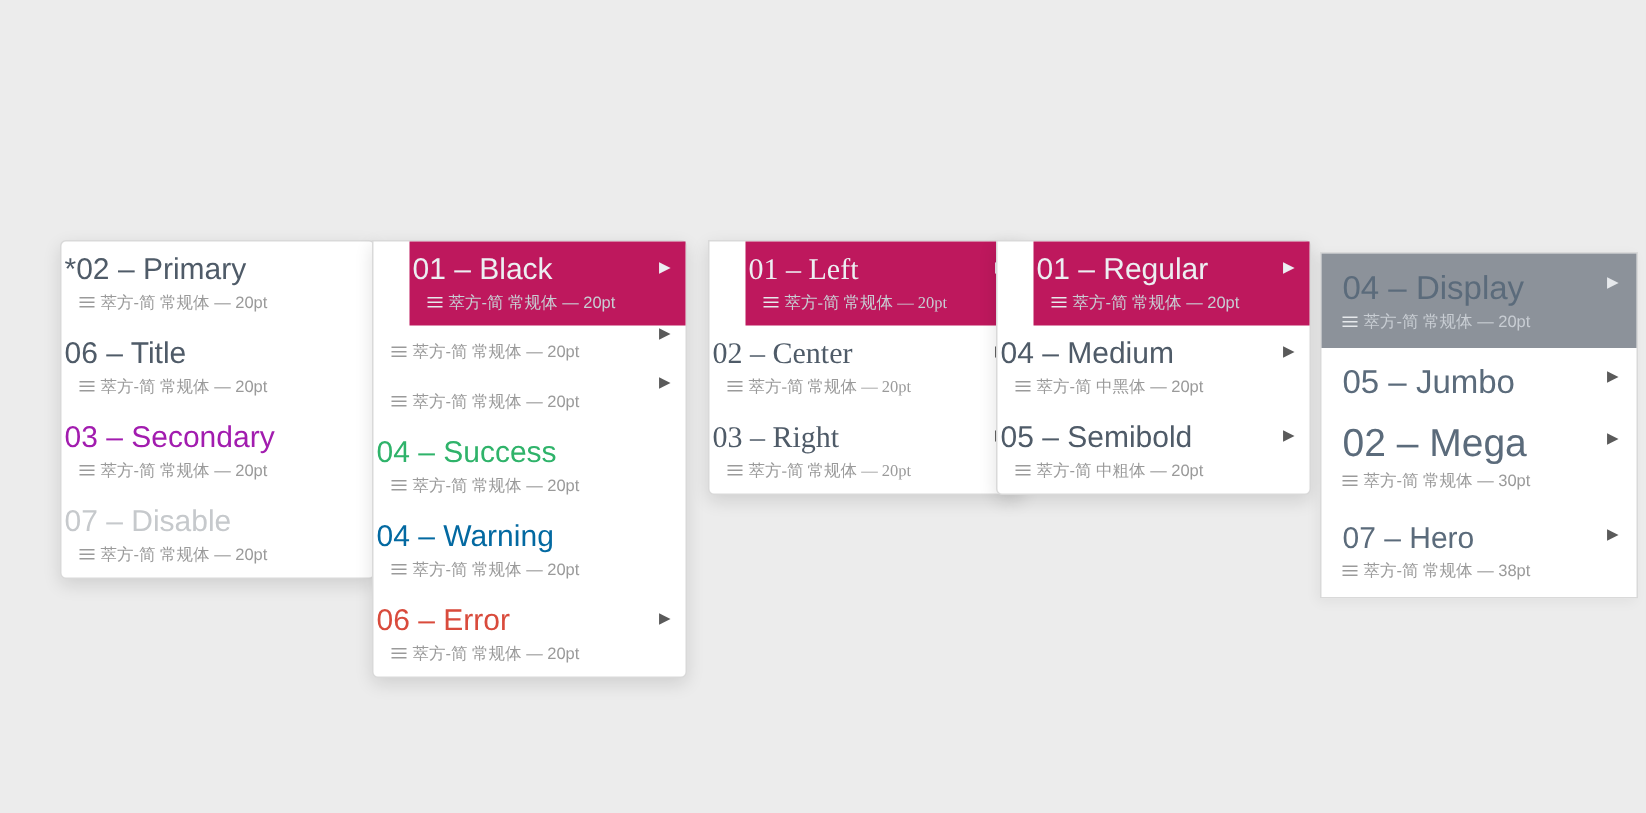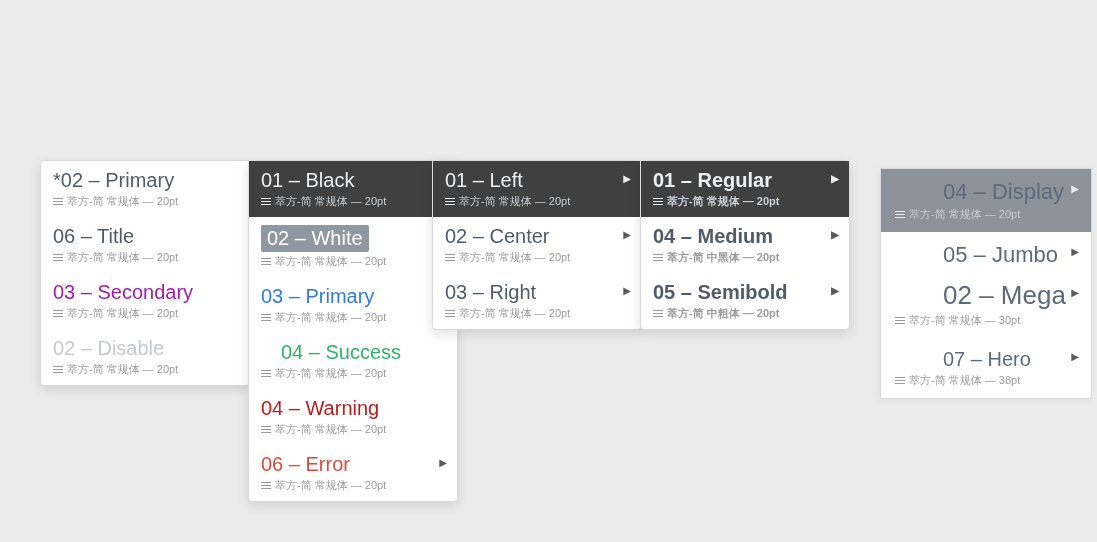--- a/index.html
+++ b/index.html
@@ -1,21 +1,21 @@
 <!DOCTYPE html>
 <html><head>
 <meta charset="utf-8">
 <style>
   html,body{margin:0;padding:0;width:1097px;height:542px;background:#ececec;font-family:-apple-system,Helvetica,Arial,sans-serif;overflow:hidden;position:relative;}
   .panel{position:absolute;background:#fff;border:1px solid #d9d9d9;border-radius:4px;box-shadow:0 4px 12px rgba(0,0,0,.12);}
-  .row{display:flex;align-items:center;padding:8px 12px 2px 12px;position:relative;}
+  .row{display:flex;align-items:center;padding:8px 12px 2px 2px;position:relative;}
   .row-sub{padding:0 12px 8px 12px;font-size:11px;color:#9a9a9a;display:flex;align-items:center;gap:4px;}
   .title{font-size:20px;color:#5b6b7b;}
   .arrow-r{position:absolute;right:10px;top:50%;transform:translateY(-50%);font-size:10px;color:#5a5a5a;}
-  .sel{background:#404040;}
+  .sel{background:#be185d;margin-left:24px;}
   .sel .title, .sel .row-sub, .sel .arrow-r{color:#eceff2;}
   .sel-dark{background:#8c929a;}
   .sel-dark .title, .sel-dark .row-sub, .sel-dark .arrow-r{color:#e6e9ec;}
   .chip{display:inline-block;background:#8f97a0;color:#fff;padding:2px 6px;border-radius:2px;font-size:20px;}
   .lines-icon{display:inline-block;width:10px;height:8px;background:
      linear-gradient(#9a9a9a,#9a9a9a) 0 0/10px 1px no-repeat,
      linear-gradient(#9a9a9a,#9a9a9a) 0 3px/10px 1px no-repeat,
      linear-gradient(#9a9a9a,#9a9a9a) 0 6px/10px 1px no-repeat;}
   .sel .lines-icon,.sel-dark .lines-icon{background:
      linear-gradient(#e6e9ec,#e6e9ec) 0 0/10px 1px no-repeat,
@@ -25,27 +25,27 @@
   .side-head{padding:6px 10px;font-size:12px;font-style:italic;color:#5a5a5a;border-bottom:1px solid #e6e6e6;}
   .side-item{position:relative;padding:5px 10px 2px 22px;}
   .side-item .t{font-size:13px;color:#4a4a4a;}
   .side-item .s{font-size:10px;color:#9a9a9a;display:flex;align-items:center;gap:3px;}
   .side-item .arrow-r{right:10px;top:11px;transform:none;}
   .check{position:absolute;left:6px;top:6px;font-size:11px;color:#4a4a4a;}
   .side-foot{border-top:1px solid #e6e6e6;padding:6px 10px;font-size:11px;color:#4a4a4a;}
   .side-foot div{padding:2px 0;cursor:default;}
   
   .c-primary{color:#2f7be0;}
-  .c-success{color:#2fb36a;margin-left:20px;}
-  .c-warning{color:#b91c1c;}
+  .c-success{color:#2fb36a;}
+  .c-warning{color:#0369a1;}
   .c-error{color:#d94b3c;}
   .c-disable{color:#c6c9cc;}
   .c-black{color:#4f5b68;}
   .side-big{position:absolute;left:880px;top:168px;width:210px;background:#fff;border:1px solid #d9d9d9;box-shadow:-2px 2px 8px rgba(0,0,0,.05);}
-  .sb-row{position:relative;padding:10px 14px 2px 14px;margin-left:48px;}
+  .sb-row{position:relative;padding:10px 14px 2px 14px;}
   .sb-row .title{font-size:22px;color:#5b6b7b;}
   .sb-sub{padding:0 14px 10px 14px;font-size:11px;color:#9a9a9a;display:flex;align-items:center;gap:4px;}
   .sb-row .arrow-r{right:12px;}
   .col{width:208px;}
   
   .sub-sel{color:#c8cdd3 !important;}
 </style>
 </head>
 <body>
 
@@ -72,21 +72,21 @@
     <div class="row">
         <span class="title" style="color:#a21caf">03 – Secondary</span>
       </div>
     <div class="row-sub">
         <span class="lines-icon"></span>
         <span>萃方-简 常规体 — 20pt</span>
       </div>
   </div>
   <div>
     <div class="row">
-        <span class="title c-disable">02 – Disable</span>
+        <span class="title c-disable">07 – Disable</span>
       </div>
     <div class="row-sub">
         <span class="lines-icon"></span>
         <span>萃方-简 常规体 — 20pt</span>
       </div>
   </div>
 </div>
 
 <div class="panel col" style="left:248px;top:160px;border-top-left-radius:0;">
   <div class="sel">
@@ -94,31 +94,29 @@
         <span class="title">01 – Black</span>
         <span class="arrow-r">▶</span>
       </div>
     <div class="row-sub sub-sel">
         <span class="lines-icon"></span>
         <span>萃方-简 常规体 — 20pt</span>
       </div>
   </div>
   <div>
     <div class="row">
-        <span class="chip">02 – White</span>
-        <span class="arrow-r">▶</span>
-      </div>
-    <div class="row-sub">
-        <span class="lines-icon"></span>
-        <span>萃方-简 常规体 — 20pt</span>
-      </div>
-  </div>
-  <div>
-    <div class="row">
-        <span class="title c-primary">03 – Primary</span>
+        <span class="arrow-r">▶</span>
+      </div>
+    <div class="row-sub">
+        <span class="lines-icon"></span>
+        <span>萃方-简 常规体 — 20pt</span>
+      </div>
+  </div>
+  <div>
+    <div class="row">
         <span class="arrow-r">▶</span>
       </div>
     <div class="row-sub">
         <span class="lines-icon"></span>
         <span>萃方-简 常规体 — 20pt</span>
       </div>
   </div>
   <div>
     <div class="row">
         <span class="title c-success">04 – Success</span>
@@ -142,21 +140,21 @@
         <span class="title c-error">06 – Error</span>
         <span class="arrow-r">▶</span>
       </div>
     <div class="row-sub">
         <span class="lines-icon"></span>
         <span>萃方-简 常规体 — 20pt</span>
       </div>
   </div>
 </div>
 
-<div class="panel col" style="left:432px;top:160px;border-top-left-radius:0;">
+<div class="panel col" style="left:472px;top:160px;border-top-left-radius:0;font-family:Liberation Serif, serif;">
   <div class="sel">
     <div class="row">
         <span class="title">01 – Left</span>
         <span class="arrow-r">▶</span>
       </div>
     <div class="row-sub sub-sel">
         <span class="lines-icon"></span>
         <span>萃方-简 常规体 — 20pt</span>
       </div>
   </div>
@@ -175,21 +173,21 @@
         <span class="title c-black">03 – Right</span>
         <span class="arrow-r">▶</span>
       </div>
     <div class="row-sub">
         <span class="lines-icon"></span>
         <span>萃方-简 常规体 — 20pt</span>
       </div>
   </div>
 </div>
 
-<div class="panel col" style="left:640px;top:160px;border-top-left-radius:0;font-weight:bold;">
+<div class="panel col" style="left:664px;top:160px;border-top-left-radius:0;">
   <div class="sel">
     <div class="row">
         <span class="title">01 – Regular</span>
         <span class="arrow-r">▶</span>
       </div>
     <div class="row-sub sub-sel">
         <span class="lines-icon"></span>
         <span>萃方-简 常规体 — 20pt</span>
       </div>
   </div>

